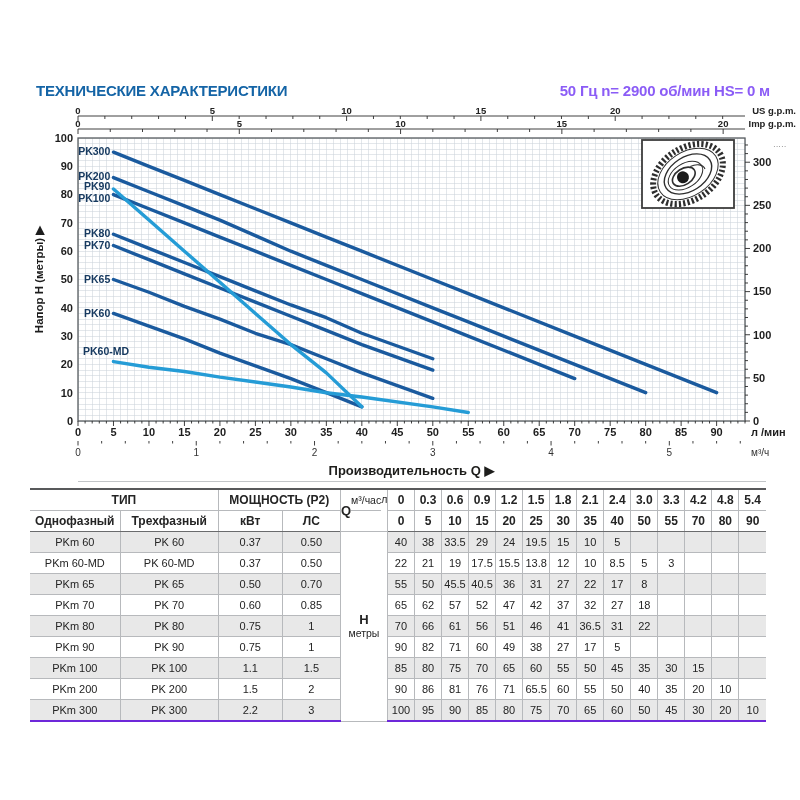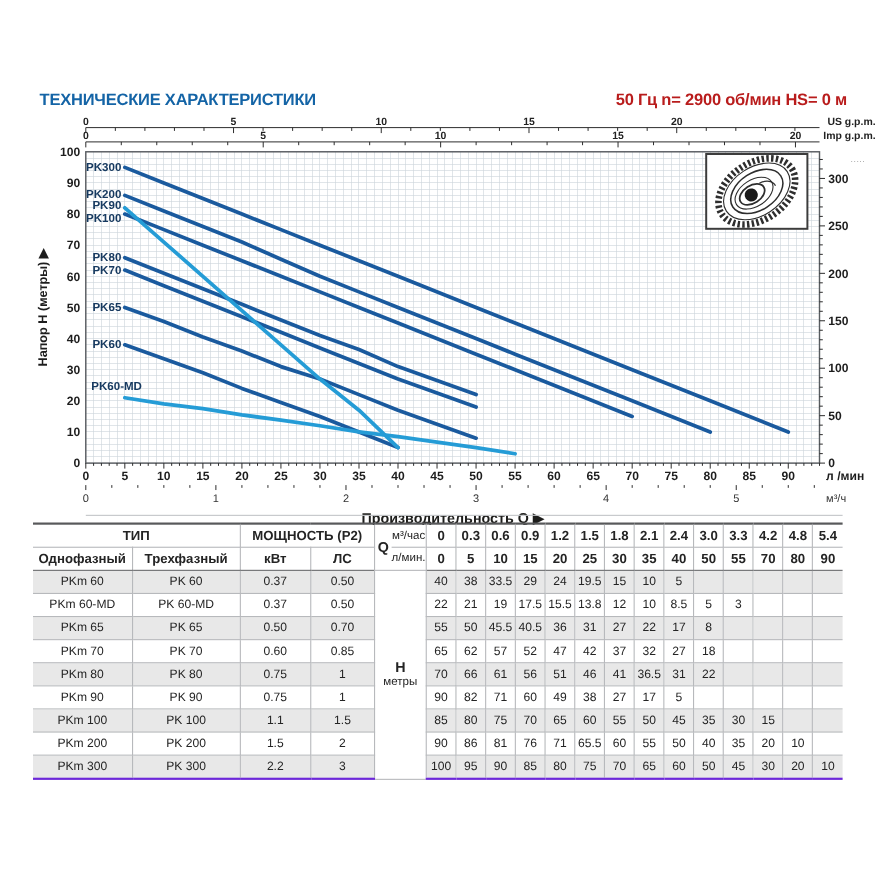--- a/index.html
+++ b/index.html
@@ -1,40 +1,40 @@
 <!DOCTYPE html>
 <html><head>
 <meta charset="utf-8">
 <style>
   html,body{margin:0;padding:0;background:#ffffff;}
   body{width:800px;height:800px;font-family:"Liberation Sans",sans-serif;}
   .page{position:relative;width:800px;height:800px;background:#fff;overflow:hidden;}
   .header{position:absolute;top:82px;left:36px;right:30px;display:flex;justify-content:space-between;align-items:baseline;}
   .title{color:#1464a6;font-weight:bold;font-size:15px;letter-spacing:-0.2px;}
-  .subtitle{color:#b91c1c;font-weight:bold;font-size:15px;letter-spacing:-0.2px;}
+  .subtitle{color:#8b5cf6;font-weight:bold;font-size:15px;letter-spacing:-0.2px;}
   #chart{position:absolute;top:106px;left:30px;}
-  .table-wrap{position:absolute;top:468px;left:30px;width:736px;}
+  .table-wrap{position:absolute;top:481px;left:30px;width:736px;}
   .top-rule{height:1px;background:#c2c5c8;margin:0 0 6px 48px;}
   table.specs{border-collapse:collapse;table-layout:fixed;width:736px;}
   table.specs th,table.specs td{border:1px solid #b7b9bc;height:20px;padding:0;font-size:11px;color:#242424;text-align:center;overflow:hidden;white-space:nowrap;}
   table.specs th{background:#fff;font-weight:bold;font-size:12px;}
   table.specs thead tr:first-child th{border-top:2px solid #58595b;}
   table.specs thead tr:last-child th{border-bottom:1px solid #6a6b6d;}
   table.specs tbody tr:last-child td{border-bottom:2px solid #6d28d9;}
   table.specs th:first-child, table.specs td:first-child{border-left:none;}
   table.specs th:last-child, table.specs td:last-child{border-right:none;}
   td.cell-name{font-weight:normal;text-align:left;padding-left:7px;font-size:12px;color:#1e1e1e;}
   tr.shaded td{background:#e8e8e8;}
   td.hcell{background:#fff !important;vertical-align:middle;}
   td.hcell .h-big{font-weight:bold;font-size:13px;line-height:14px;}
   td.hcell .h-unit{font-size:10.5px;line-height:12px;}
   th.qcell{padding:0;}
   .qwrap{display:flex;height:100%;align-items:stretch;}
   .qletter{width:15px;display:flex;align-items:center;justify-content:center;font-weight:bold;font-size:13px;}
-  .qunits{flex:1;display:flex;flex-direction:column;}
+  .qunits{flex:1;display:flex;}
   .qunit-top{height:20px;line-height:20px;border-bottom:1px solid #b7b9bc;font-size:10.5px;font-weight:normal;}
   .qunit-bottom{height:19px;line-height:19px;font-size:10.5px;font-weight:normal;}
   th.m3h{font-weight:normal;font-size:11px;}
   th.lmin{font-weight:bold;font-size:11.5px;}
 </style>
 </head>
 <body>
 
 <div class="page">
   <div class="header">

